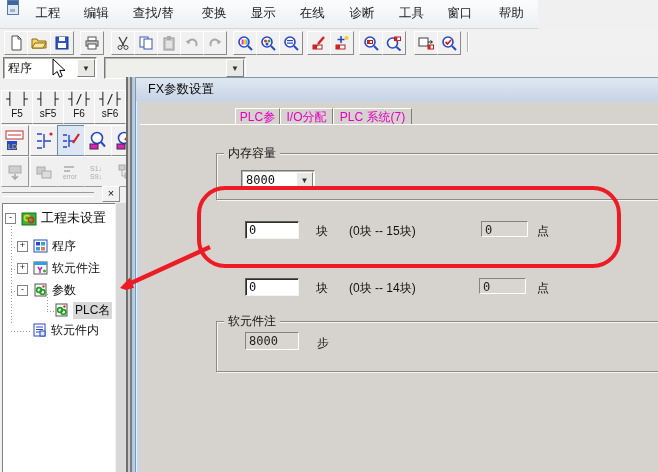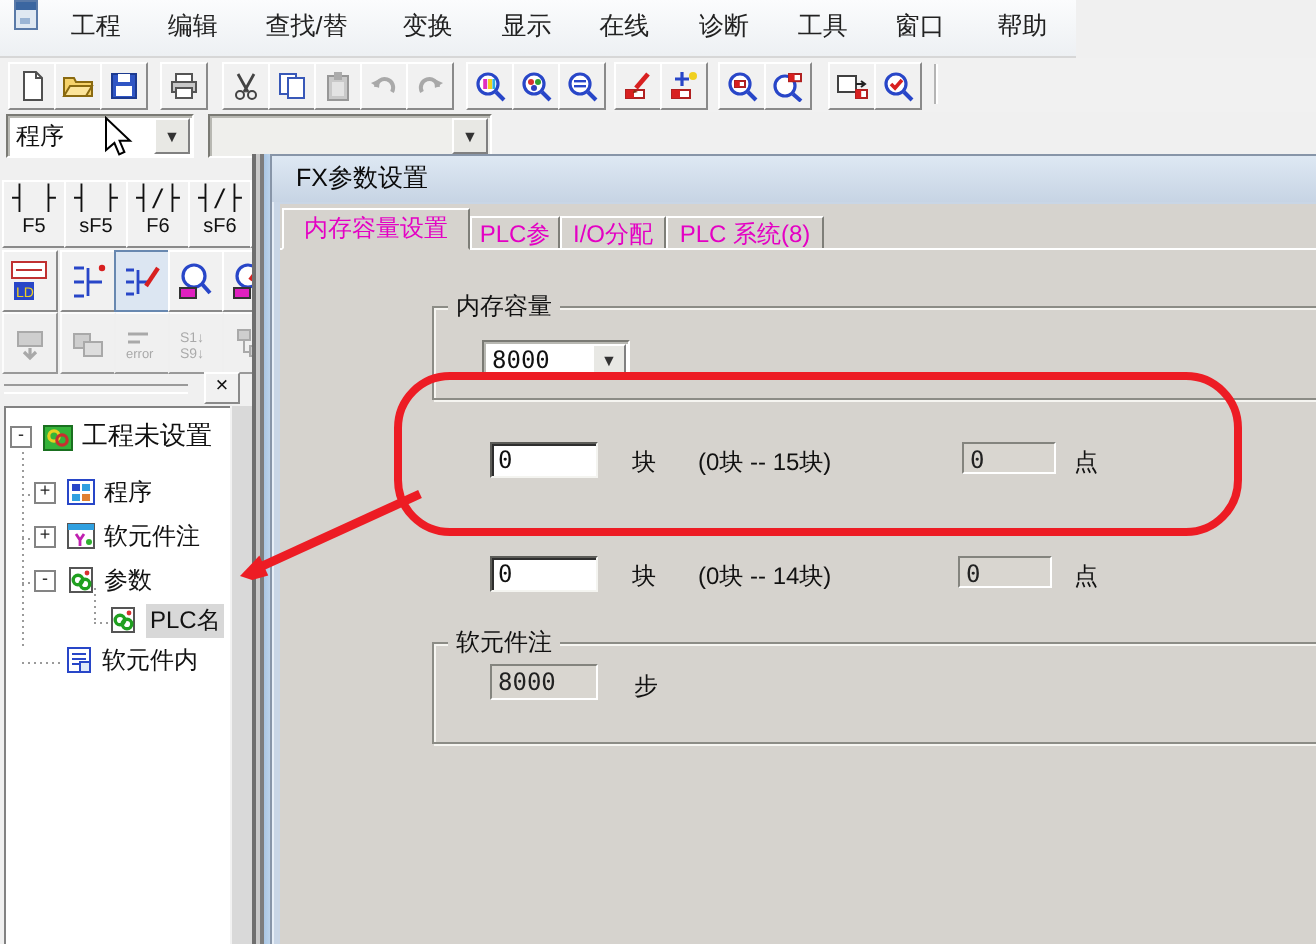--- a/index.html
+++ b/index.html
@@ -440,24 +440,23 @@
   <div class="abs edgebar1"></div>
   <div class="abs edgebar2"></div>
   <div class="abs edgebar3"></div>
   <div class="abs bluesliver"></div>
 
   <div class="abs dialog">
     <div class="dlgtitle">
       <span>FX参数设置</span>
     </div>
     <div class="dlgclient">
-      <span class="tab active" style="left:1px;width:94px"><span class="tabtxt">内存容量设置</span></span>
       <span class="tab inactive" style="left:95px;width:45px"><span class="tabtxt">PLC参</span></span>
       <span class="tab inactive" style="left:140px;width:53px"><span class="tabtxt">I/O分配</span></span>
-      <span class="tab inactive" style="left:193px;width:79px"><span class="tabtxt">PLC 系统(8)</span></span>
+      <span class="tab inactive" style="left:193px;width:79px"><span class="tabtxt">PLC 系统(7)</span></span>
       <span class="tabline"></span>
 
       <div class="groupbox" style="left:76px;top:51px;width:403px;height:45px">
         <span class="legend">内存容量</span>
       </div>
       <span class="combo" style="left:101px;top:68px;width:72px;height:18px">
         <span class="cval" style="font-family:'DejaVu Sans Mono',monospace">8000</span>
         <span class="cbtn" style="width:15px;height:14px">▼</span>
       </span>
 

